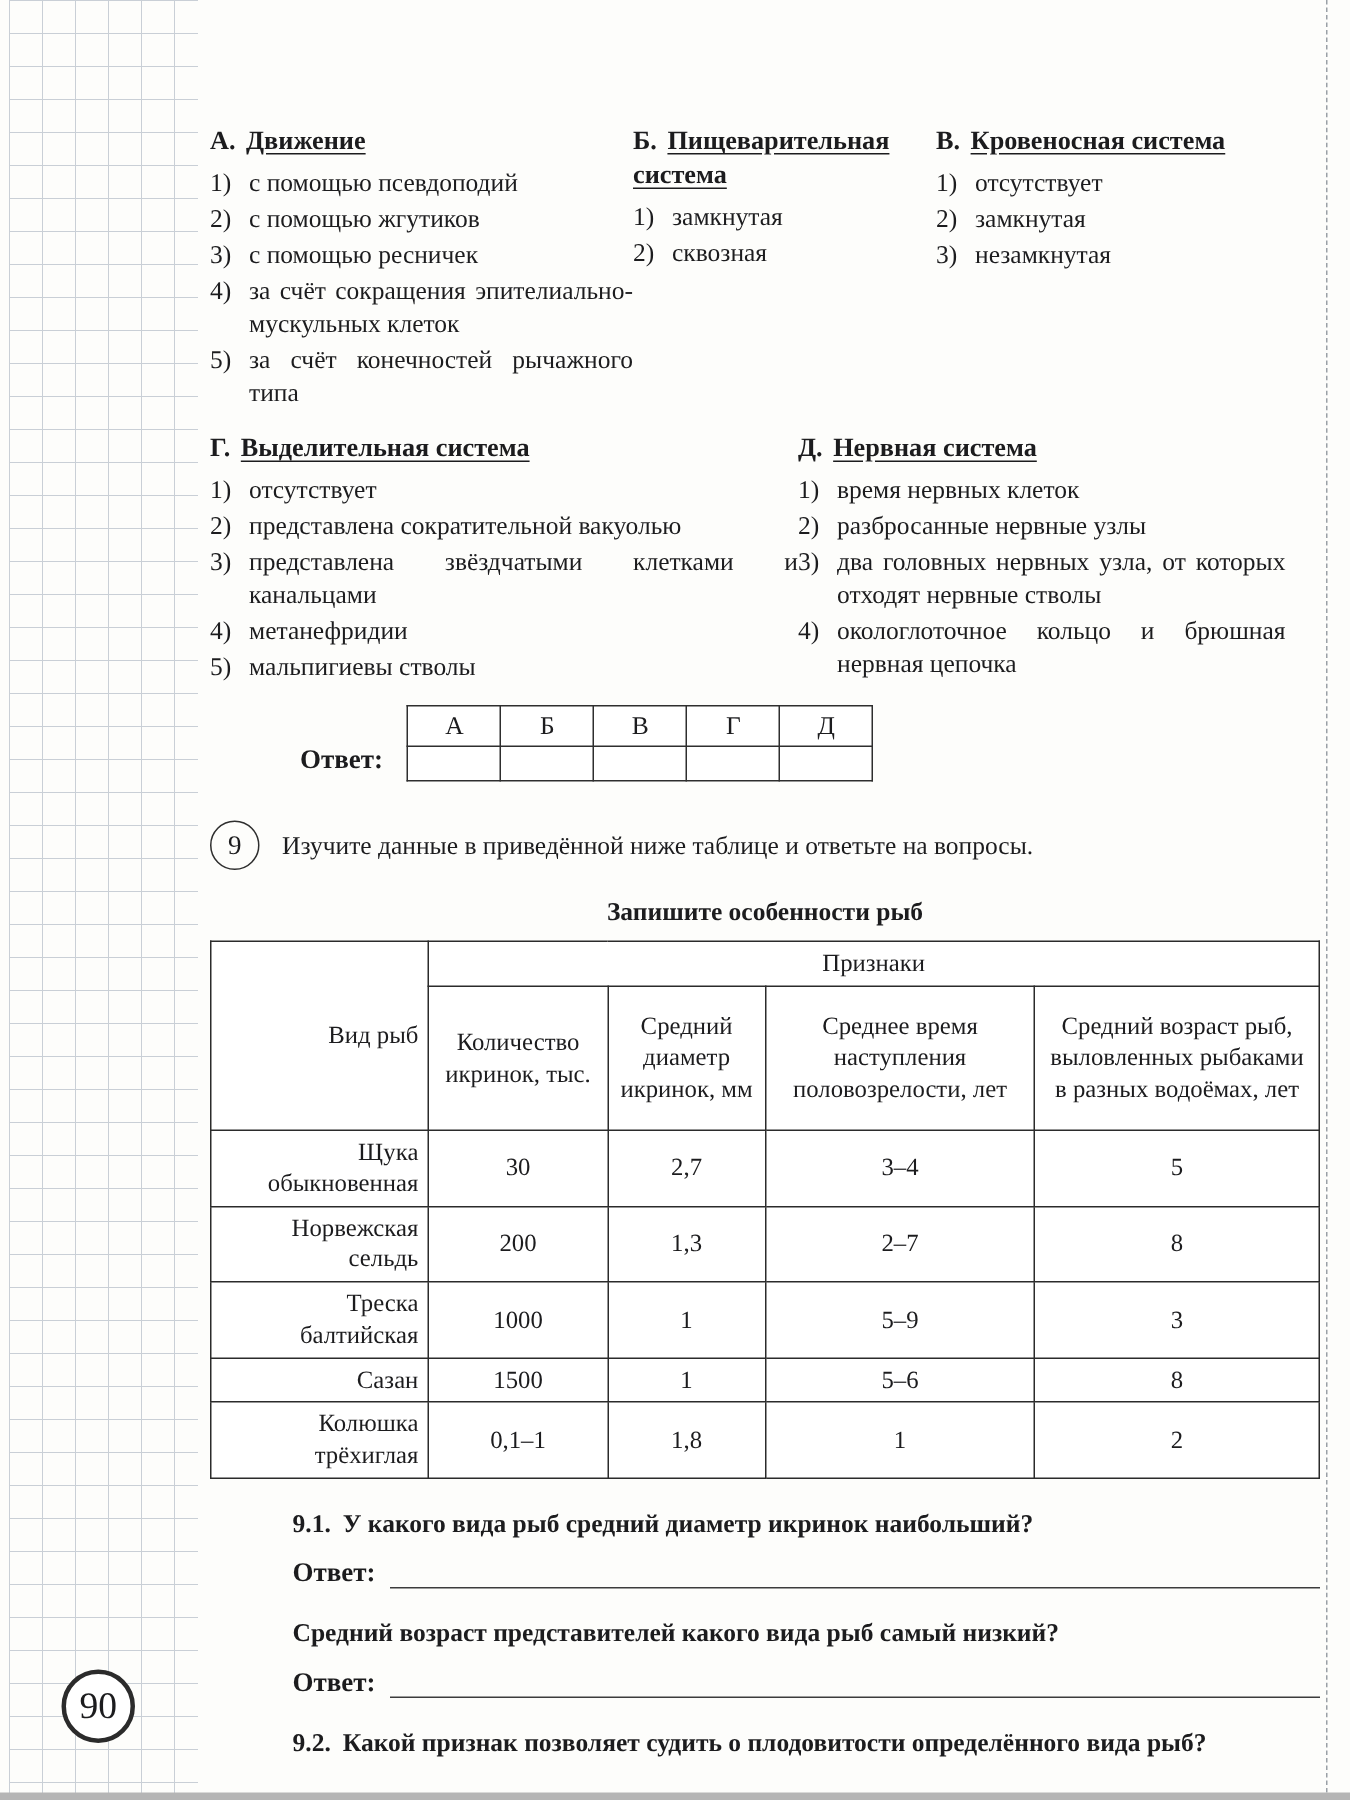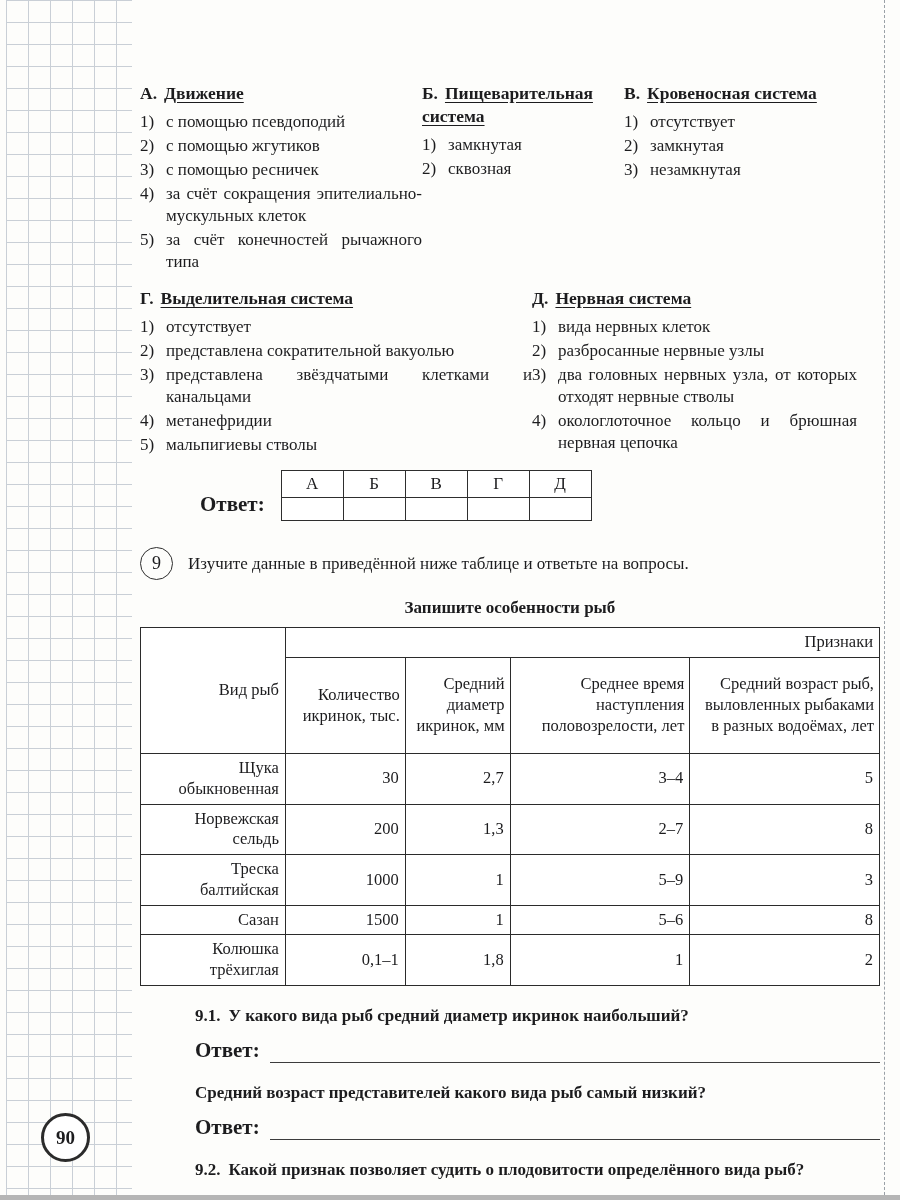--- a/index.html
+++ b/index.html
@@ -39,21 +39,21 @@
   .col-d { width:325px; }
   .mh { font-weight:bold; font-size:17.5px; line-height:23px; margin-bottom:6px; }
   .mh-l { margin-right:7px; }
   .mh-t { text-decoration:underline; text-underline-offset:3px; }
   .mi { display:flex; font-size:17px; line-height:22px; margin-bottom:2px; }
   .mi-n { width:26px; flex:none; }
   .mi-t { flex:1; text-align:justify; }
   
   .instruction { margin:16px 0 10px 55px; font-size:17px; }
   .answer-row { display:flex; align-items:flex-end; margin-left:60px; }
-  .answer-label { font-weight:bold; font-size:21px; padding-bottom:4px; }
+  .answer-label { font-weight:bold; font-size:18px; padding-bottom:4px; }
   .ans-table { border-collapse:collapse; margin-left:16px; }
   .ans-table td {
     border:1px solid #2e2e2e; width:62px; height:27px;
     text-align:center; font-size:17px; background:#fff;
   }
   .ans-table tr.blank-row td { height:23px; }
   
   .task9 { display:flex; align-items:flex-start; margin-top:26px; }
   .qcircle {
     width:33px; height:33px; flex:none; border:1.6px solid #2e2e2e; border-radius:50%;
@@ -61,36 +61,36 @@
     font-size:18px;
   }
   .task9-text { margin-left:15px; font-size:17px; line-height:33px; }
   
   .table-title { margin-top:18px; text-align:center; font-weight:bold; font-size:17px; }
   .fish-table { border-collapse:collapse; width:740px; margin-top:9px; border:1.5px solid #2b2b2b; }
   .fish-table td {
     border:1px solid #2b2b2b; font-size:16.5px; line-height:1.26;
     padding:4px 6px; vertical-align:middle; background:#fff;
   }
-  .fish-table td.center { text-align:right;margin-top:28px; }
+  .fish-table td.center { text-align:center;margin-top:28px; }
   .fish-table td.name-cell { text-align:right; padding-left:24px; }
   .fish-table tr.col-heads td { padding:6px 5px; height:96px; }
   .fish-table tr.group-head td { height:30px; }
   
   .q { margin:18px 0 0 55px; font-size:17px; font-weight:bold; line-height:23px; }
   .q .q-label { margin-right:8px; }
   .ans-line { display:flex; align-items:flex-end; margin:11px 0 0 55px; }
   .ans-line .answer-label { padding-bottom:0; }
   .write-line { flex:1; border-bottom:1.2px solid #3c3c3c; height:20px; margin-left:10px; }
   
   .page-badge {
     position:absolute; left:41px; top:1113px; width:49px; height:49px;
     border:3px solid #2b2b2b; border-radius:50%; background:#fff;
     display:flex; align-items:center; justify-content:center;
-    font-weight:bold; font-size:19px;
+    font-weight:normal; font-size:25px;
   }
 </style>
 </head>
 <body>
 
 <div class="grid-margin"></div>
 <div class="cut-line"></div>
 <div class="photo-edge-bottom"></div>
 
 <div class="content">
@@ -178,21 +178,21 @@
           <span class="mi-n">5)</span>
           <span class="mi-t">мальпигиевы стволы</span>
         </div>
     </div>
     <div class="col-d">
       <div class="mh">
         <span class="mh-l">Д.</span><span class="mh-t">Нервная система</span>
       </div>
       <div class="mi">
           <span class="mi-n">1)</span>
-          <span class="mi-t">вида нервных клеток</span>
+          <span class="mi-t">время нервных клеток</span>
         </div>
       <div class="mi">
           <span class="mi-n">2)</span>
           <span class="mi-t">разбросанные нервные узлы</span>
         </div>
       <div class="mi">
           <span class="mi-n">3)</span>
           <span class="mi-t">два головных нервных узла, от которых отходят нервные стволы</span>
         </div>
       <div class="mi">

